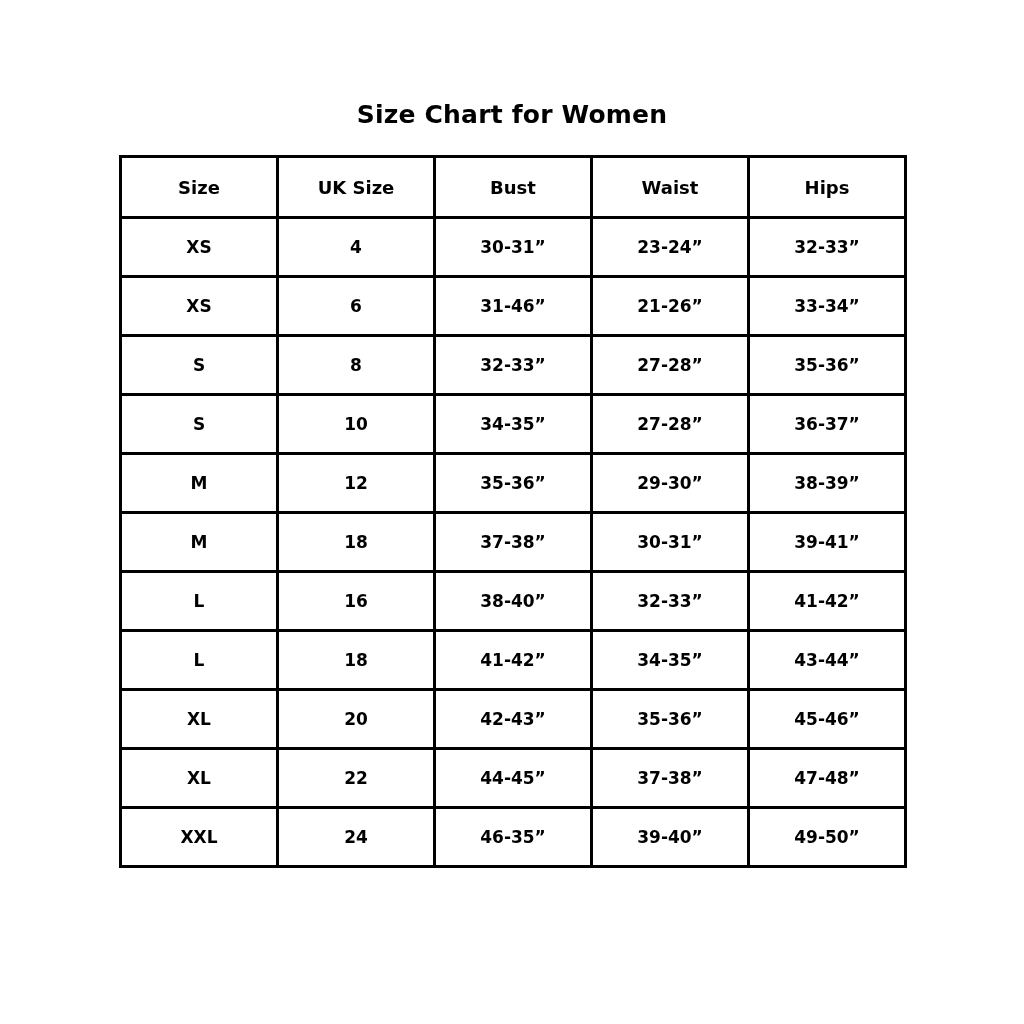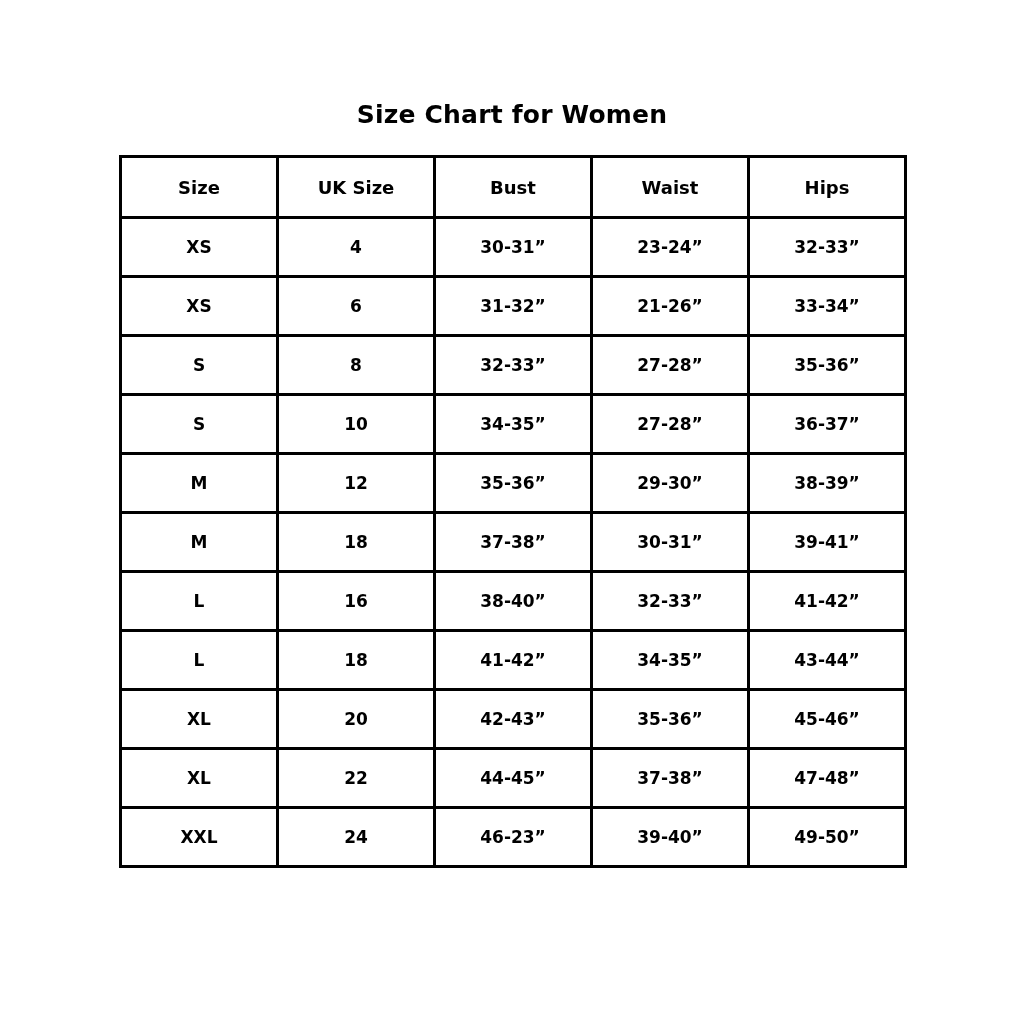--- a/index.html
+++ b/index.html
@@ -90,21 +90,21 @@
         <tr>
           <td>XS</td>
           <td>4</td>
           <td>30-31”</td>
           <td>23-24”</td>
           <td>32-33”</td>
         </tr>
         <tr>
           <td>XS</td>
           <td>6</td>
-          <td>31-32”</td>
+          <td>31-46”</td>
           <td>21-26”</td>
           <td>33-34”</td>
         </tr>
         <tr>
           <td>S</td>
           <td>8</td>
           <td>32-33”</td>
           <td>27-28”</td>
           <td>35-36”</td>
         </tr>
@@ -153,21 +153,21 @@
         <tr>
           <td>XL</td>
           <td>22</td>
           <td>44-45”</td>
           <td>37-38”</td>
           <td>47-48”</td>
         </tr>
         <tr>
           <td>XXL</td>
           <td>24</td>
-          <td>46-23”</td>
+          <td>46-35”</td>
           <td>39-40”</td>
           <td>49-50”</td>
         </tr>
       </tbody>
     </table>
   </div>
 
 </div>
 
 </body></html>

